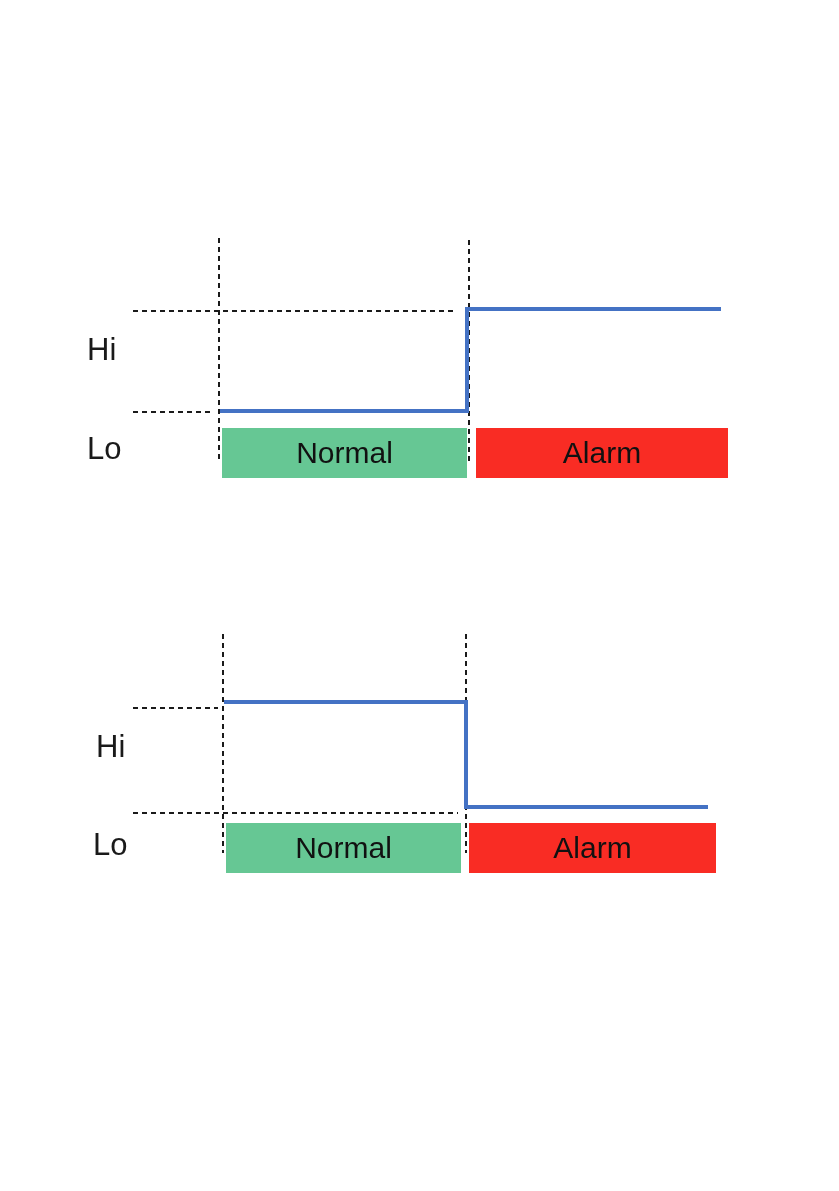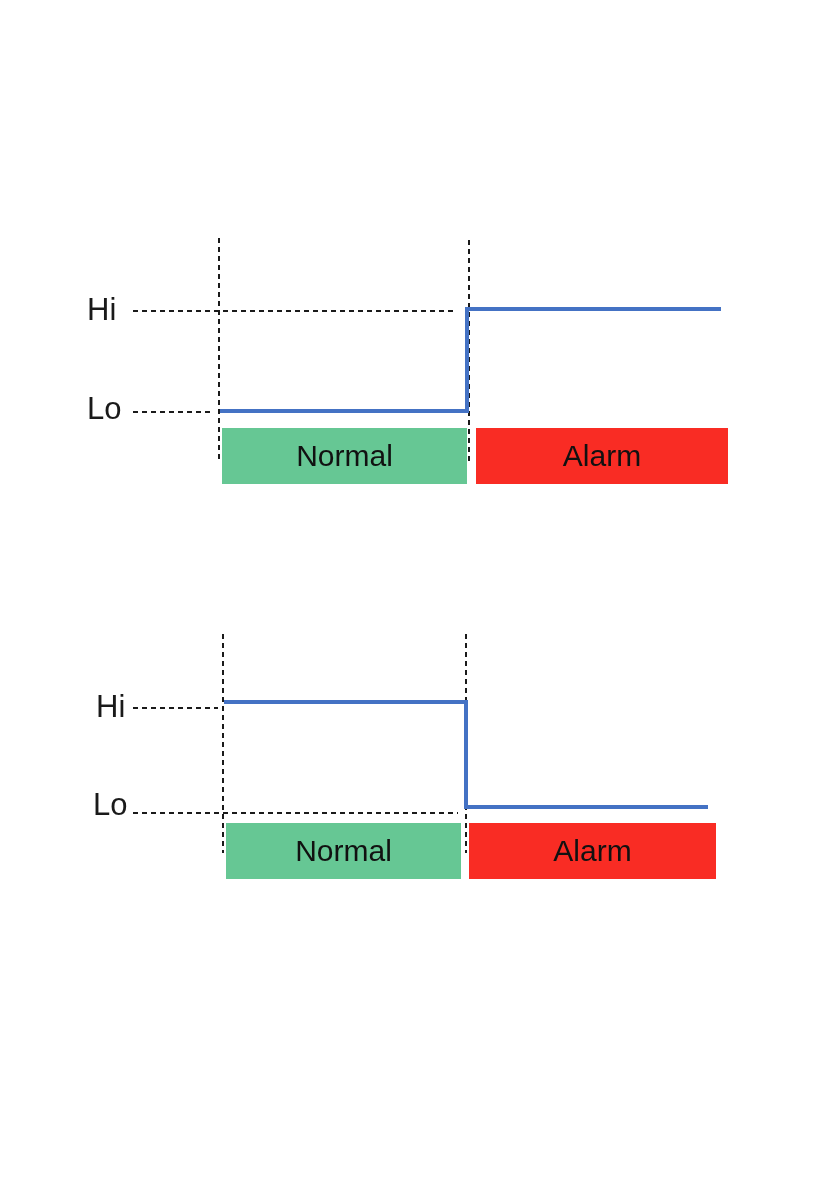--- a/index.html
+++ b/index.html
@@ -13,35 +13,36 @@
     height: 1191px;
     background: #ffffff;
     overflow: hidden;
   }
   .level-label {
     position: absolute;
     font-size: 31px;
     font-weight: 500;
     color: #1a1a1a;
     line-height: 31px;
+    margin-top: 40px;
   }
   .hdash {
     position: absolute;
     height: 2px;
     background: repeating-linear-gradient(90deg, #1a1a1a 0 5px, transparent 5px 9px);
   }
   .vdash {
     position: absolute;
     width: 2px;
     background: repeating-linear-gradient(180deg, #1a1a1a 0 5px, transparent 5px 9px);
   }
   .signal-svg { position: absolute; overflow: visible; }
   .zone {
     position: absolute;
-    height: 56px;
+    height: 50px;
     display: flex;
     align-items: center;
     justify-content: center;
     font-size: 30px;
     font-weight: 500;
     color: #111111;
   }
 
   
   .d1-hi-label { left: 87px;  top: 294px; }

